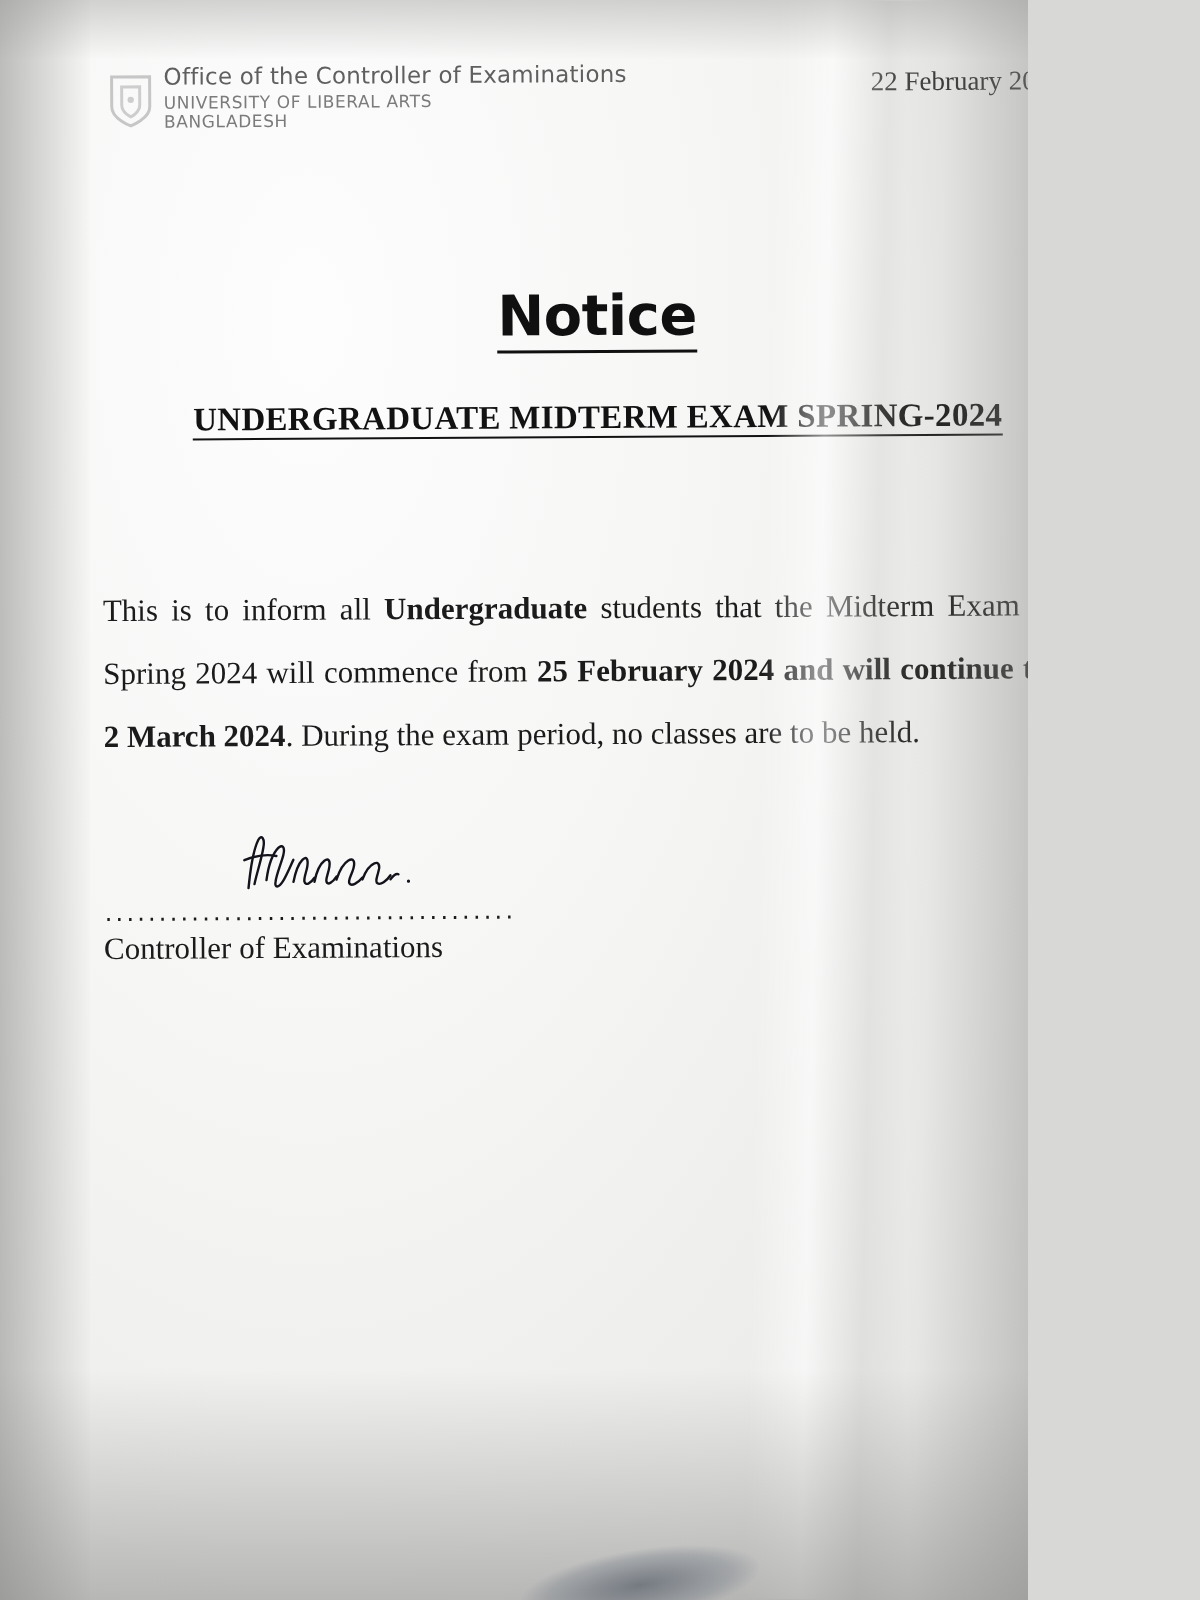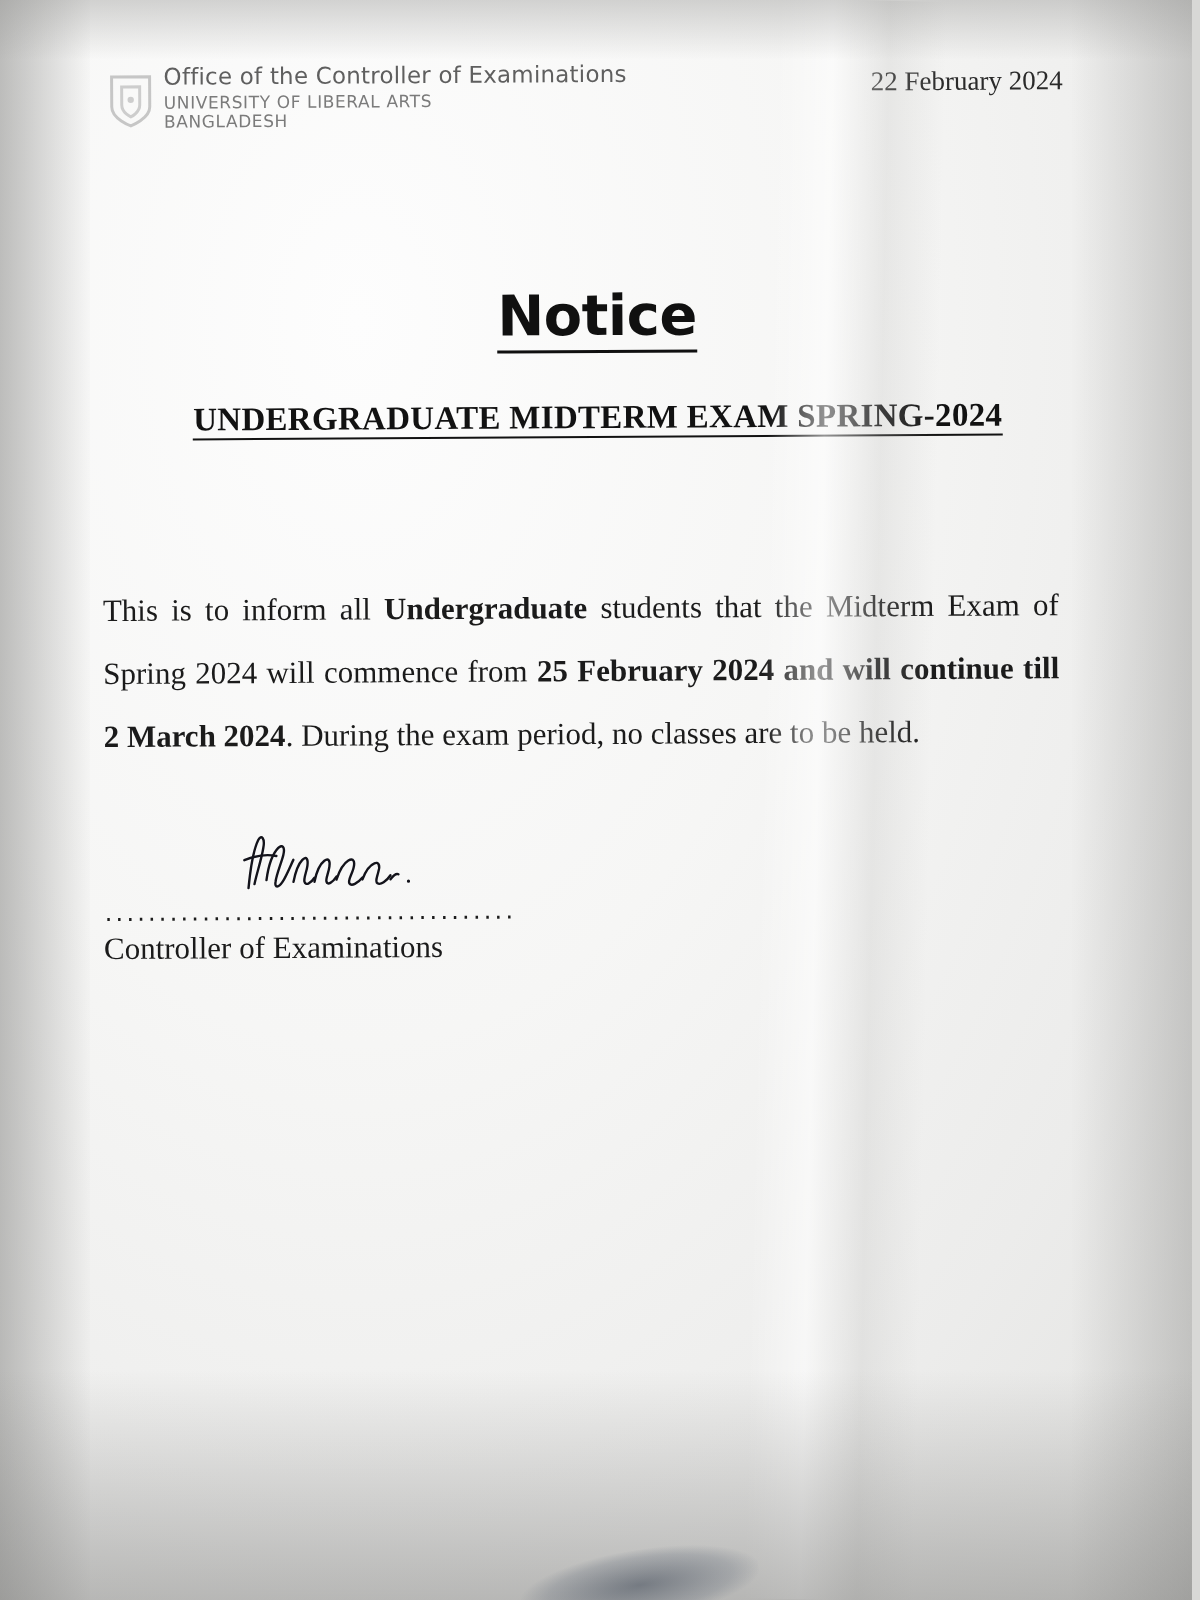--- a/index.html
+++ b/index.html
@@ -10,21 +10,21 @@
     width: 1200px;
     height: 1600px;
     overflow: hidden;
     background: #d8d8d6;
     font-family: "Liberation Serif", serif;
   }
 
   
   .page-photo {
     position: relative;
-    width: 1192px;
+    width: 1028px;
     height: 1600px;
     background:
       radial-gradient(ellipse at 30% 20%, #fdfdfd 0%, #f6f6f5 40%, #ececeb 75%, #e2e2e0 100%);
     overflow: hidden;
   }
   
   .shade-left {
     position: absolute;
     left: 0; top: 0;
     width: 90px; height: 1600px;

